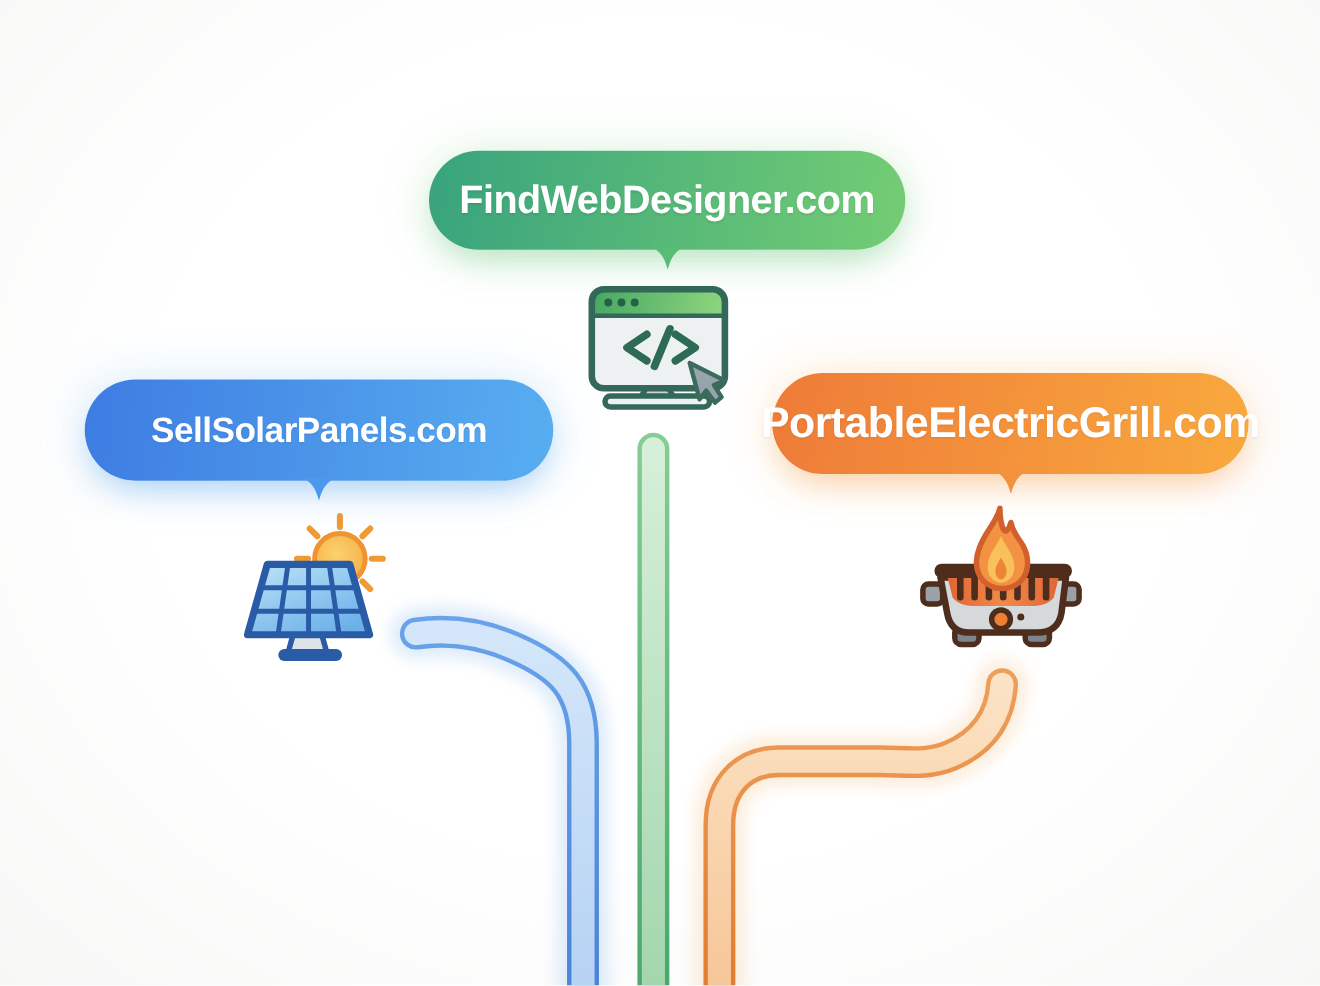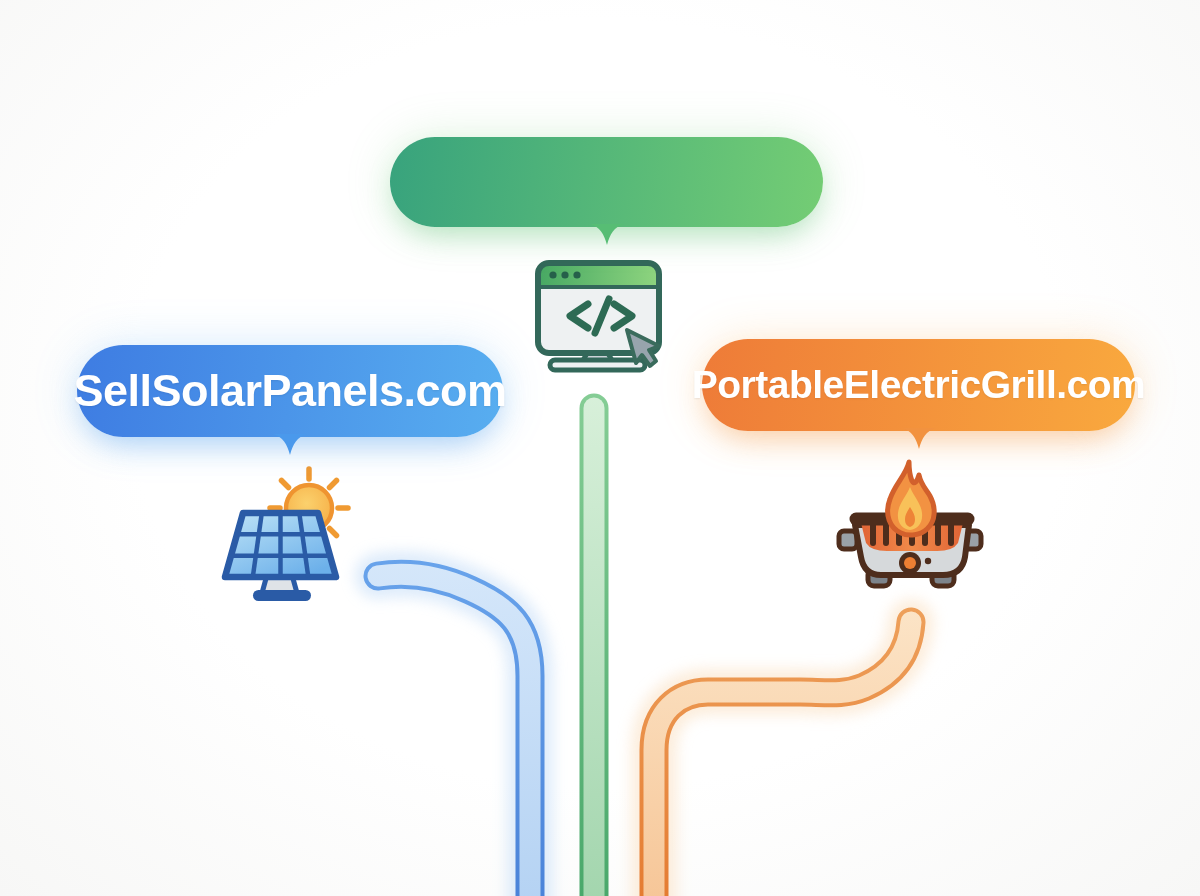--- a/index.html
+++ b/index.html
@@ -14,21 +14,21 @@
     position:absolute;border-radius:46px;display:flex;align-items:center;justify-content:center;
     color:#ffffff;font-weight:bold;letter-spacing:-0.5px;
   }
   .bubble .bubble-label{white-space:nowrap;text-shadow:0 1px 2px rgba(0,0,0,0.08);}
   .bubble-web{
     left:390px;top:137px;width:433px;height:90px;font-size:36px;
     background:linear-gradient(97deg, var(--bubble-web-start), var(--bubble-web-end));
     box-shadow:0 14px 30px -8px rgba(87,189,116,0.40), 0 0 46px rgba(116,205,116,0.22);
   }
   .bubble-solar{
-    left:77px;top:345px;width:426px;height:92px;font-size:45px;
+    left:77px;top:345px;width:426px;height:92px;font-size:32px;
     background:linear-gradient(97deg, var(--bubble-solar-start), var(--bubble-solar-end));
     box-shadow:0 14px 30px -8px rgba(74,153,236,0.40), 0 0 46px rgba(88,174,240,0.22);
   }
   .bubble-grill{
     left:702px;top:339px;width:433px;height:92px;font-size:39px;
     background:linear-gradient(97deg, var(--bubble-grill-start), var(--bubble-grill-end));
     box-shadow:0 14px 30px -8px rgba(242,146,63,0.40), 0 0 46px rgba(249,169,62,0.22);
   }
   .tail{position:absolute;left:50%;top:calc(100% - 3px);transform:translateX(-50%);width:50px;height:22px;}
   .tail-web path{fill:var(--bubble-web-tail);}
@@ -210,20 +210,21 @@
     </g>
 
     <g>
       <path d="M 74 7 C 71 20 60 29 55 44 C 49 60 55 73 66 78 C 74 82 86 80 92 74 C 101 66 101 52 95 41 C 91 34 86 30 84 20 C 82 27 79 30 77 26 C 75 21 74 14 74 7 Z" fill="#f29242" stroke="#d2602c" stroke-width="5" stroke-linejoin="round"></path>
       <path d="M 75 32 C 71 42 64 48 63 58 C 62 68 67 74 75 75 C 83 74 88 68 87 58 C 86 48 79 42 75 32 Z" fill="#f8c159"></path>
       <path d="M 75 52 C 72 57 70 60 70 64 C 70 69 72 71 75 72 C 78 71 80 69 80 64 C 80 60 78 57 75 52 Z" fill="#ee8437"></path>
     </g>
   </svg>
 
   <div class="bubble bubble-web">
+    <span class="bubble-label">FindWebDesigner.com</span>
     <svg class="tail tail-web" viewBox="0 0 40 22">
       <path d="M3,0 C13,3 17,10 20,21 C23,10 27,3 37,0 Z"></path>
     </svg>
   </div>
 
   <div class="bubble bubble-solar">
     <span class="bubble-label">SellSolarPanels.com</span>
     <svg class="tail tail-solar" viewBox="0 0 40 22">
       <path d="M3,0 C13,3 17,10 20,21 C23,10 27,3 37,0 Z"></path>
     </svg>

